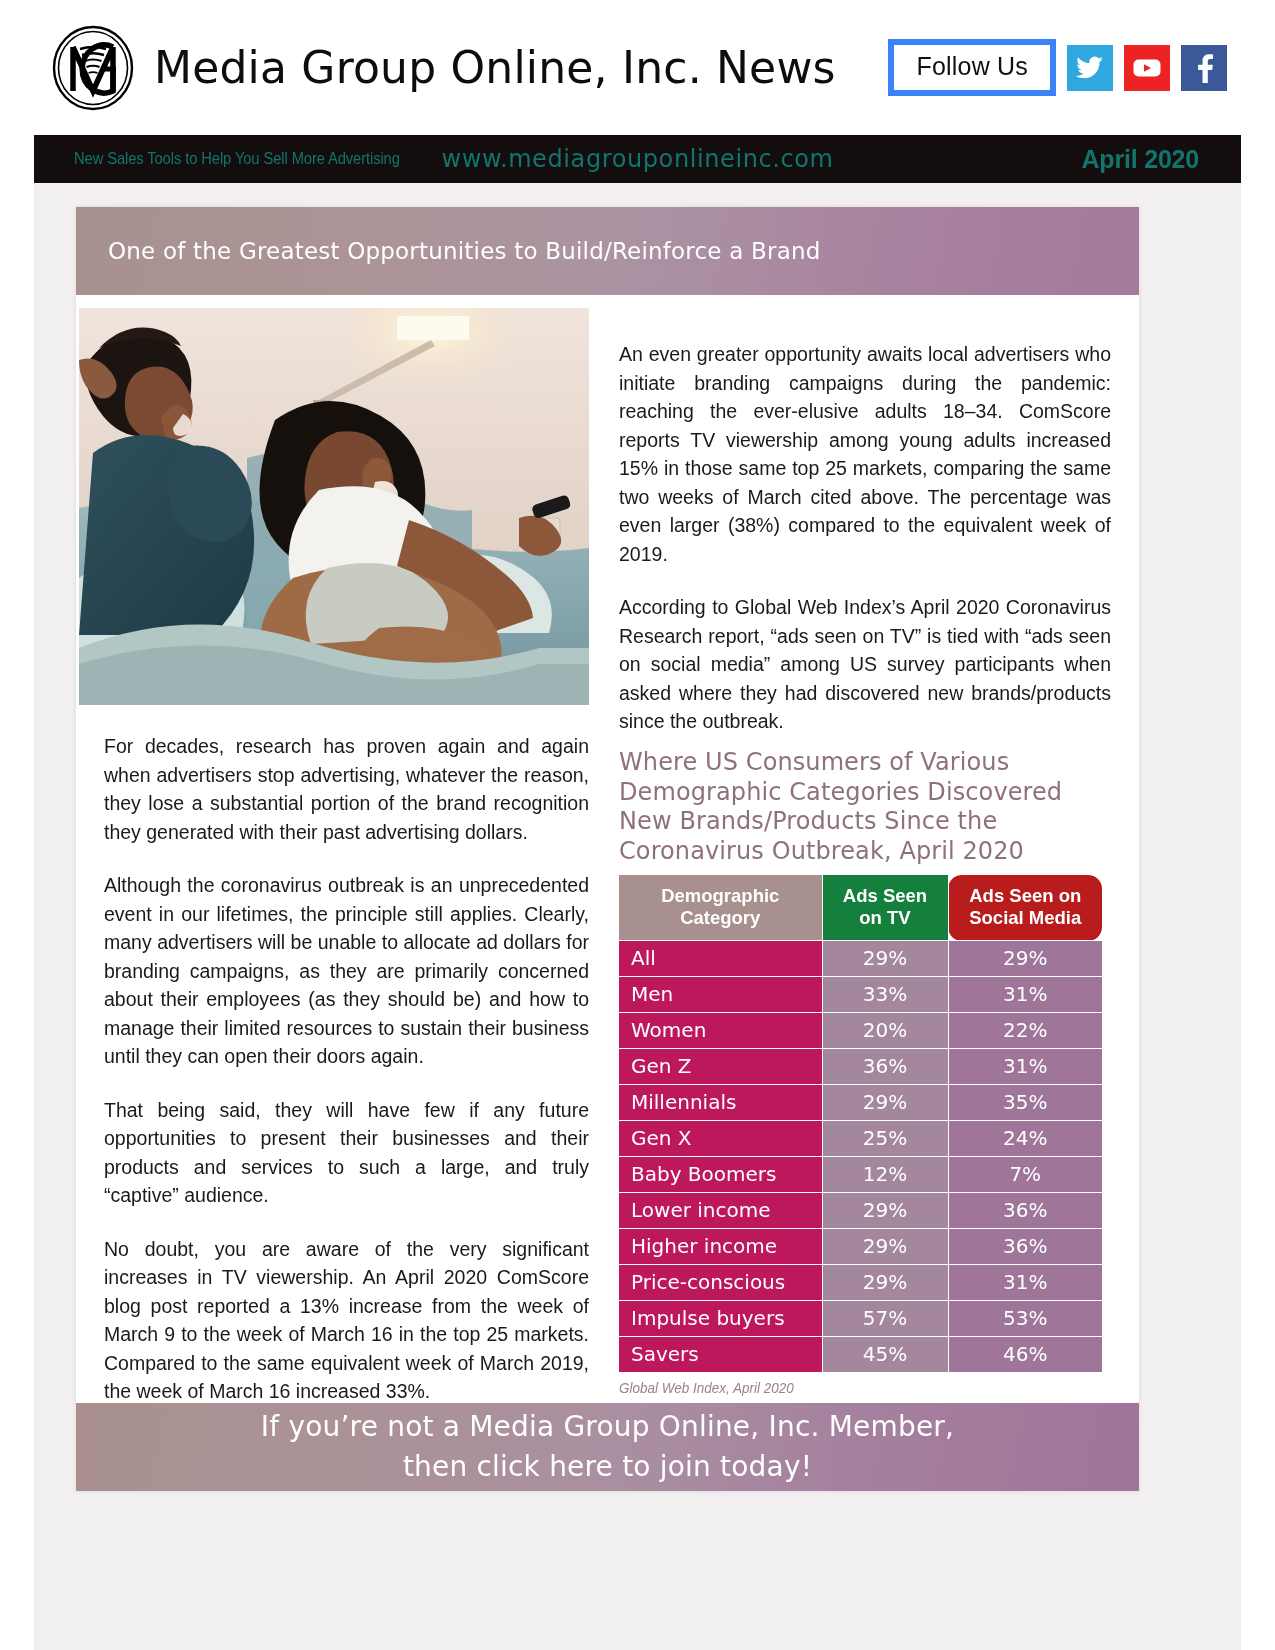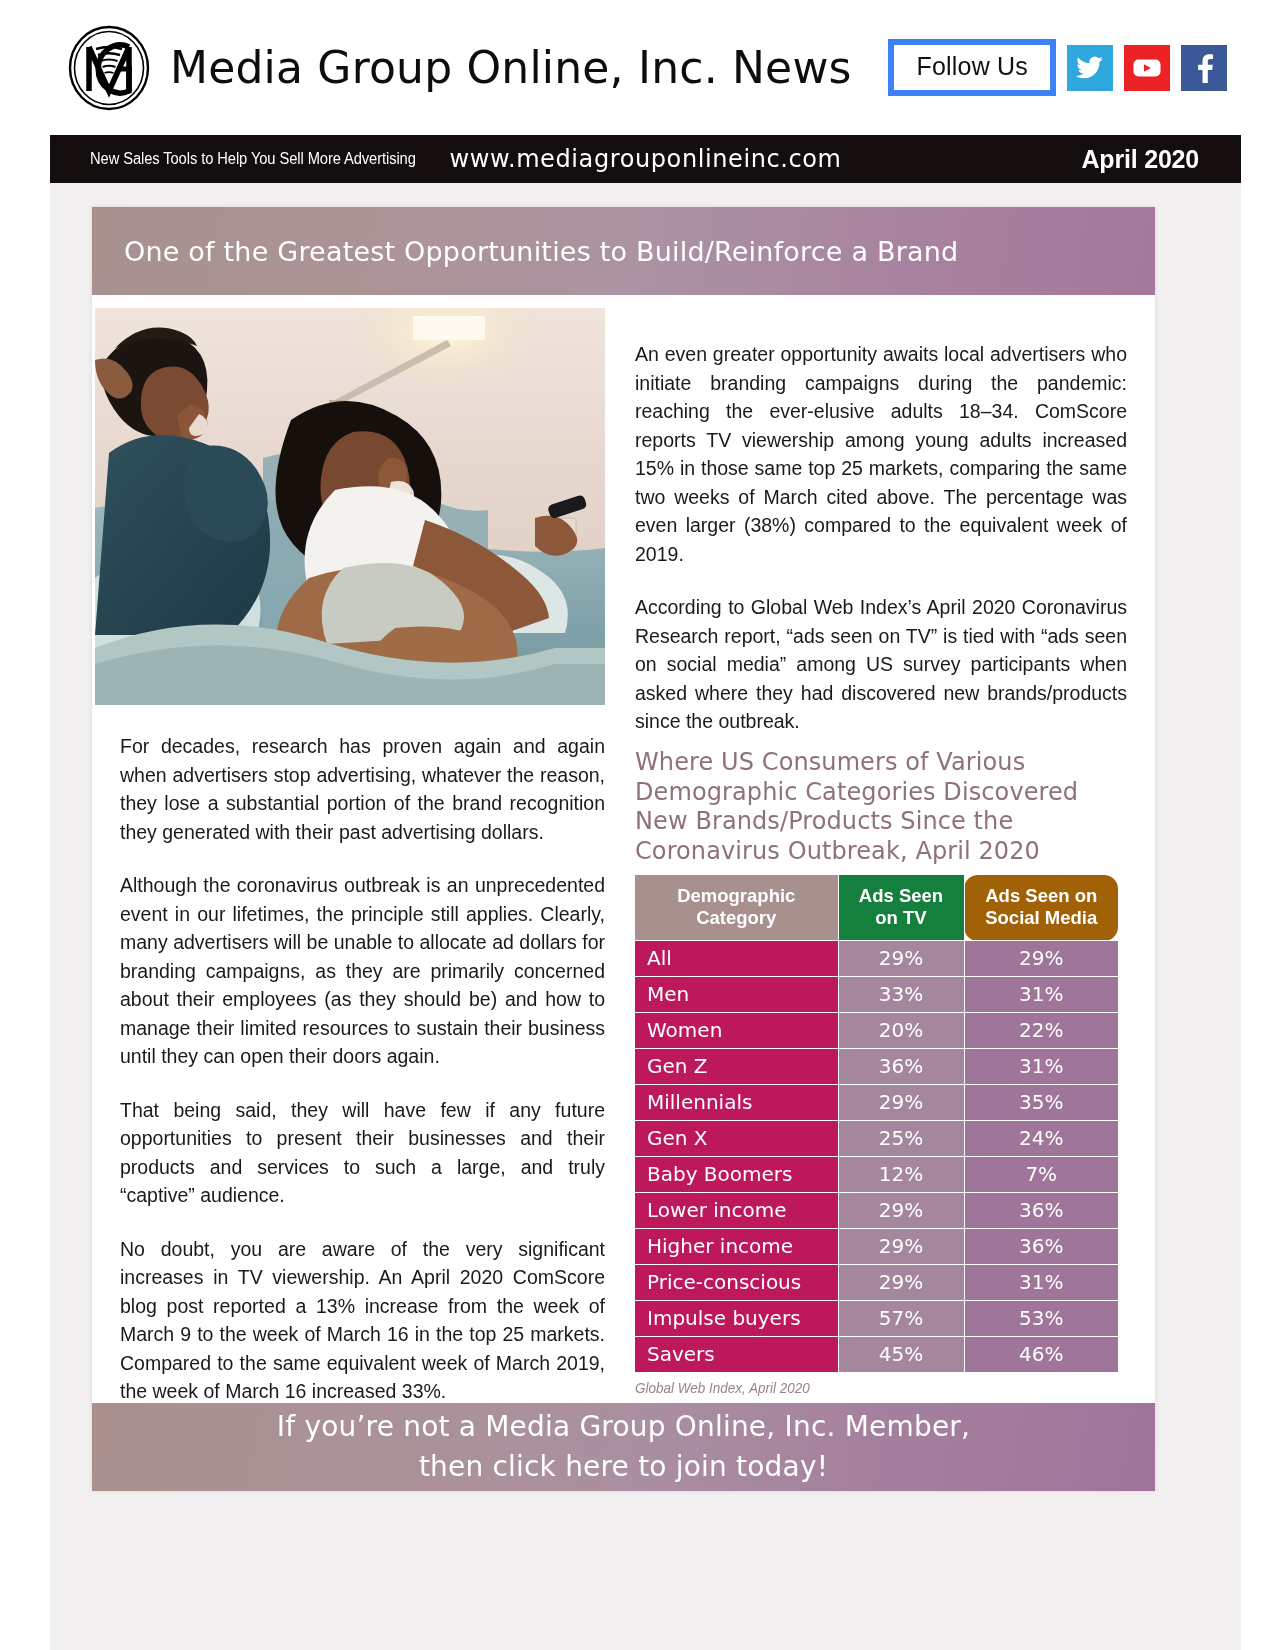--- a/index.html
+++ b/index.html
@@ -11,21 +11,20 @@
     font-family: "Liberation Sans", sans-serif;
     overflow: hidden;
     position: relative;
   }
 
   .page {
     position: relative;
     width: 1275px;
     height: 1650px;
     background: #ffffff;
-    padding-left: 16px;
   }
 
   
   .masthead {
     position: relative;
     height: 135px;
     padding: 0 48px;
     display: flex;
     align-items: center;
     background: #ffffff;
@@ -78,21 +77,21 @@
   .social.tw { background: #2fa8e0; }
   .social.yt { background: #ed2224; }
   .social.fb { background: #3b5998; }
   .social svg { display: block; }
 
   
   .blackbar {
     height: 48px;
     margin: 0 34px;
     background: #130d0d;
-    color: #ffffff;
+    color: #0f766e;
     display: flex;
     align-items: center;
     position: relative;
   }
   .blackbar .tagline {
     position: absolute;
     left: 40px;
     font-size: 16px;
     font-family: "Liberation Sans", sans-serif;
     letter-spacing: -0.1px;
@@ -140,21 +139,21 @@
   .article-banner {
     height: 88px;
     display: flex;
     align-items: center;
     padding-left: 32px;
     background: linear-gradient(100deg,#a7918f 0%, #ac9496 26%, #ab93a2 52%, #a8839f 76%, #a4799b 100%);
   }
   .article-banner h1 {
     font-family: "DejaVu Sans", sans-serif;
     font-weight: 400;
-    font-size: 27px;
+    font-size: 23px;
     color: #ffffff;
     letter-spacing: 0.2px;
     white-space: nowrap;
   }
 
   
   .cols {
     position: relative;
     padding: 0;
     margin-top: 13px;
@@ -227,21 +226,21 @@
     font-size: 18.5px;
     font-weight: bold;
     color: #ffffff;
     padding: 10px 12px 11px;
     line-height: 22px;
     text-align: center;
     border: 1px solid #ffffff;
   }
   table.demo th.h1 { background: #a7908e; border-left: none; }
   table.demo th.h2 { background: #15803d; }
-  table.demo th.h3 { background: #a16207; border-right: none; border-radius: 14px; }
+  table.demo th.h3 { background: #b91c1c; border-right: none; border-radius: 14px; }
 
   table.demo td {
     font-family: "DejaVu Sans", sans-serif;
     font-size: 20px;
     color: #ffffff;
     padding: 5px 12px 6px;
     border: 1px solid #ffffff;
     line-height: 24px;
   }
   table.demo td.cat { text-align: left; background: #be185d; border-left: none; }

